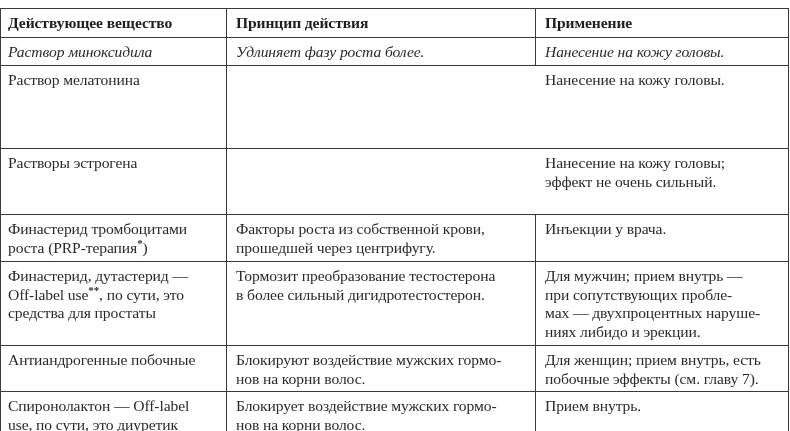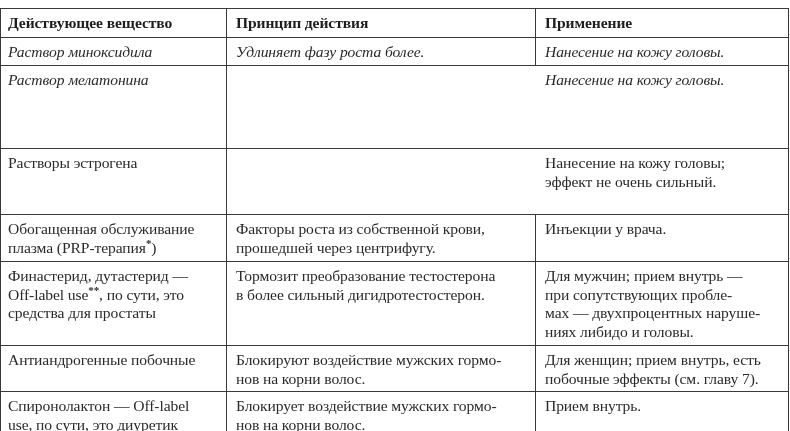--- a/index.html
+++ b/index.html
@@ -62,49 +62,49 @@
     <div class="cell c2">Принцип действия</div>
     <div class="cell c3">Применение</div>
   </div>
 
   <div class="row" style="top:29px;height:28px;font-style:italic;">
     <div class="cell c1">Раствор миноксидила</div>
     <div class="cell c2">Удлиняет фазу роста более.</div>
     <div class="cell c3">Нанесение на кожу головы.</div>
   </div>
 
-  <div class="row" style="top:57px;height:83px;font-style:italic;">
+  <div class="row" style="top:57px;height:83px;">
     <div class="cell c1">Раствор мелатонина</div>
     <div class="cell c3">Нанесение на кожу головы.</div>
   </div>
 
   <div class="row" style="top:140px;height:66px;">
     <div class="cell c1">Растворы эстрогена</div>
     <div class="cell c3">Нанесение на кожу головы;
 эффект не очень сильный.</div>
   </div>
 
   <div class="row" style="top:206px;height:47px;">
-    <div class="cell c1"><span>Обогащенная обслуживание</span>
-<span>плазма (PRP-терапия</span><sup>*</sup><span>)</span></div>
+    <div class="cell c1"><span>Финастерид тромбоцитами</span>
+<span>роста (PRP-терапия</span><sup>*</sup><span>)</span></div>
     <div class="cell c3">Инъекции у врача.</div>
     <div class="cell c2">Факторы роста из собственной крови,
 прошедшей через центрифугу.</div>
   </div>
 
   <div class="row" style="top:253px;height:84px;">
     <div class="cell c1"><span>Финастерид, дутастерид —</span>
 <span>Off-label use</span><sup>**</sup><span>, по сути, это</span>
 <span>средства для простаты</span></div>
     <div class="cell c2">Тормозит преобразование тестостерона
 в более сильный дигидротестостерон.</div>
     <div class="cell c3">Для мужчин; прием внутрь —
 при сопутствующих пробле-
 мах — двухпроцентных наруше-
-ниях либидо и головы.</div>
+ниях либидо и эрекции.</div>
   </div>
 
   <div class="row" style="top:337px;height:46px;">
     <div class="cell c1">Антиандрогенные побочные</div>
     <div class="cell c2">Блокируют воздействие мужских гормо-
 нов на корни волос.</div>
     <div class="cell c3">Для женщин; прием внутрь, есть
 побочные эффекты (см. главу 7).</div>
   </div>
 

